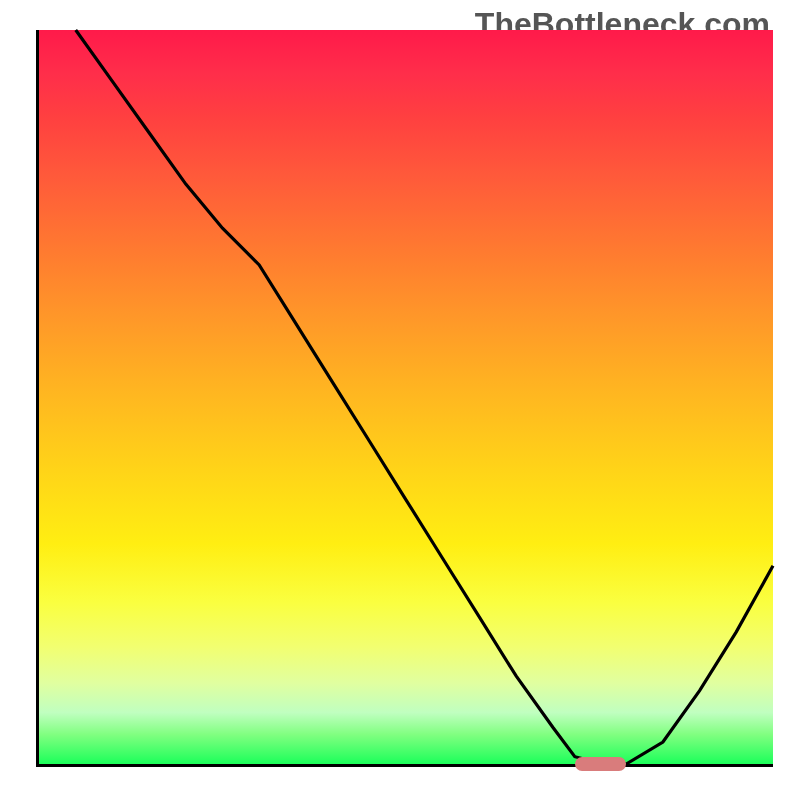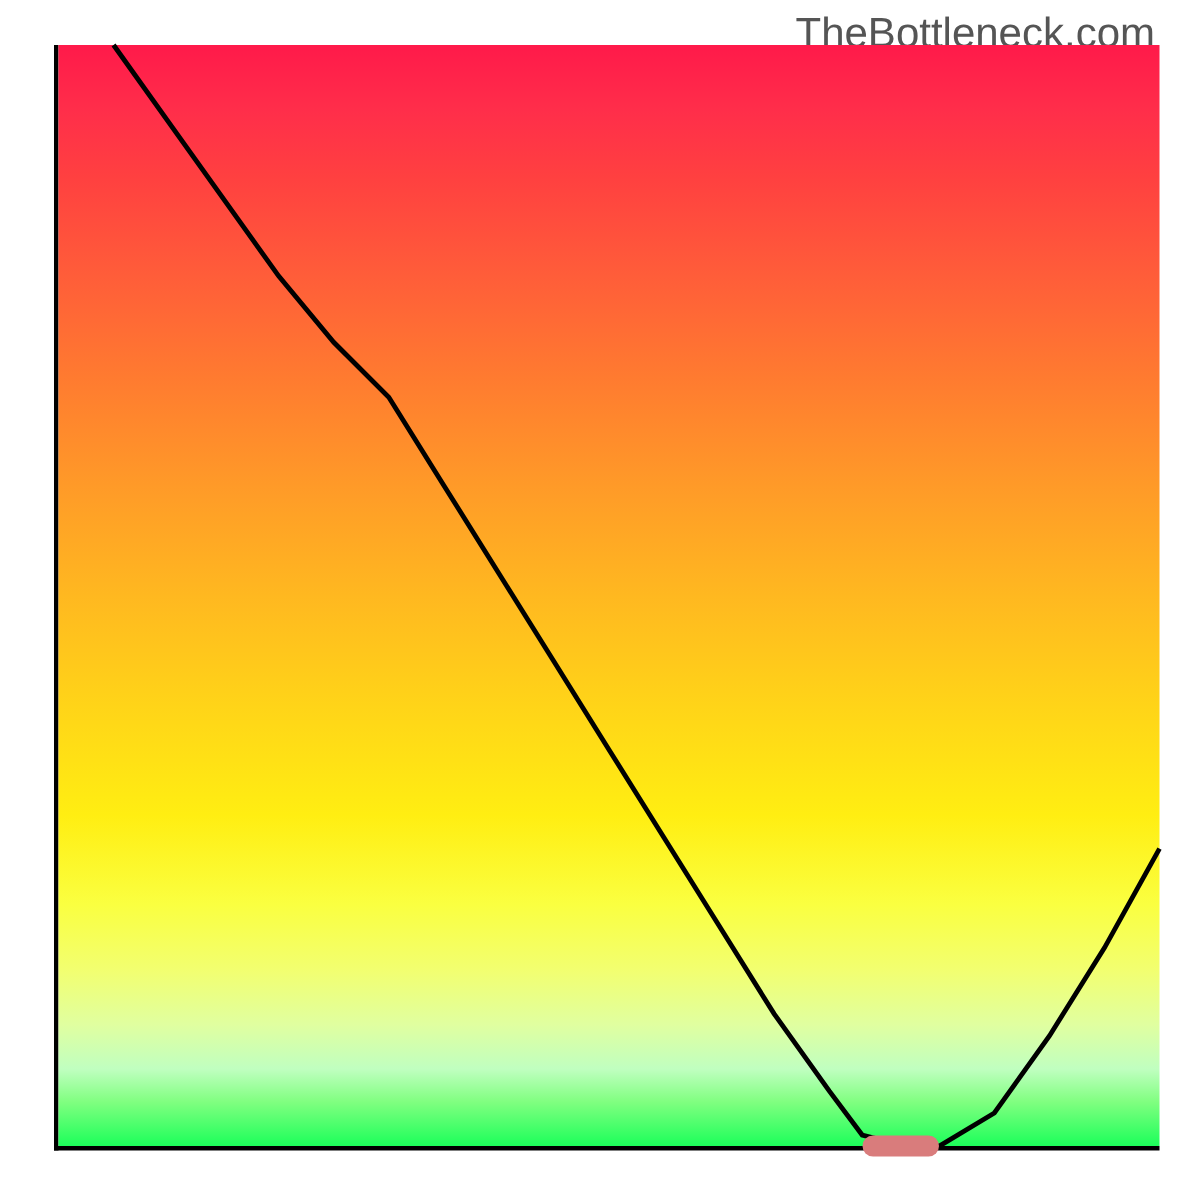--- a/index.html
+++ b/index.html
@@ -42,22 +42,22 @@
       #c0ffc0 93%,
       #80ff80 96%,
       #1cff5a 100%
     );
   }
   .watermark {
     position: absolute;
     top: 6px;
     right: 30px;
     color: #555;
-    font-size: 28px;
-    font-weight: 400;
+    font-size: 32px;
+    font-weight: 700;
   }
   svg.curve {
     position: absolute;
     left: 0;
     top: 0;
     width: 100%;
     height: 100%;
     overflow: visible;
   }
   .curve-path {

